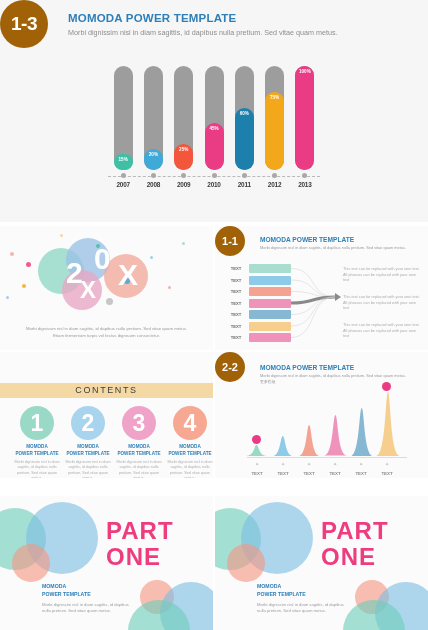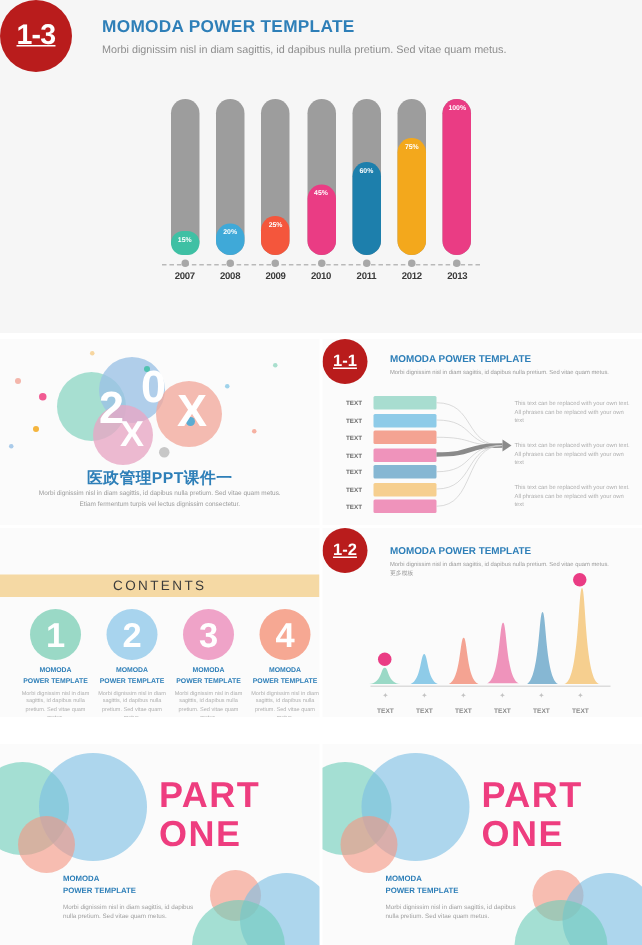--- a/index.html
+++ b/index.html
@@ -5,22 +5,22 @@
   html,body{margin:0;padding:0;background:#ffffff;}
   body{width:428px;height:630px;overflow:hidden;
        font-family:"Liberation Sans","DejaVu Sans",sans-serif;}
   .page{position:relative;width:428px;height:630px;background:#ffffff;}
 
   
   .slide{position:absolute;background:#f7f7f7;overflow:hidden;}
 
   
   #slide1{left:0;top:0;width:428px;height:222px;background:#f6f6f6;}
-  .badge{border-radius:50%;background:#b91c1c;color:#fff;display:flex;
-         align-items:center;justify-content:center;font-weight:bold;text-decoration:underline;}
+  .badge{border-radius:50%;background:#a16207;color:#fff;display:flex;
+         align-items:center;justify-content:center;font-weight:bold;}
   #s1-badge{left:12px;top:8px;width:48px;height:48px;font-size:19px;letter-spacing:-.5px;}
   #s1-title{position:absolute;left:68px;top:12px;color:#2e7fb8;font-weight:bold;
             font-size:11.5px;letter-spacing:.2px;}
   #s1-sub{position:absolute;left:68px;top:28px;color:#8e8e8e;font-size:7.2px;}
 
   
   #s1-chart{position:absolute;left:108px;top:66px;width:212px;height:104px;}
   .barwrap{position:absolute;bottom:0;width:19px;}
   .bartrack{position:absolute;bottom:0;width:19px;background:#9d9d9d;
             border-radius:9.5px;}
@@ -180,21 +180,20 @@
         <div class="dot" style="left: 150px; top: 30px; width: 3px; height: 3px; background: rgb(142, 203, 232); opacity: 0.85;"></div>
         <div class="dot" style="left: 168px; top: 60px; width: 3px; height: 3px; background: rgb(244, 163, 146); opacity: 0.85;"></div>
         <div class="dot" style="left: 6px; top: 70px; width: 3px; height: 3px; background: rgb(155, 194, 230); opacity: 0.85;"></div>
         <div class="dot" style="left: 182px; top: 16px; width: 3px; height: 3px; background: rgb(154, 217, 198); opacity: 0.85;"></div>
         <div class="dot" style="left: 60px; top: 8px; width: 3px; height: 3px; background: rgb(246, 207, 143); opacity: 0.85;"></div>
         <div class="bignum" style="left: 66px; top: 32px; font-size: 30px;">2</div>
         <div class="bignum" style="left: 94px; top: 18px; font-size: 30px;">0</div>
         <div class="bignum" style="left: 80px; top: 52px; font-size: 24px;">X</div>
         <div class="bignum" style="left: 118px; top: 34px; font-size: 30px;">X</div>
       </div>
-    <div id="s2-cn">医政管理PPT课件一</div>
     <div id="s2-l1">Morbi dignissim nisl in diam sagittis, id dapibus nulla pretium. Sed vitae quam metus.</div>
     <div id="s2-l2">Etiam fermentum turpis vel lectus dignissim consectetur.</div>
   </div>
 
   <div class="slide" id="slide3">
     <div class="badge" id="s3-badge">1-1</div>
     <div id="s3-title">MOMODA POWER TEMPLATE</div>
     <div id="s3-sub">Morbi dignissim nisl in diam sagittis, id dapibus nulla pretium. Sed vitae quam metus.</div>
     <div id="s3-rows">
         <div class="s3row" style="top: 38px;">
@@ -268,21 +267,21 @@
         <div class="numcirc" style="left: 173px; background: rgb(246, 168, 147);">4</div>
         <div class="numcol" style="left: 165px;">
           <div class="t1">MOMODA</div>
           <div class="t1">POWER TEMPLATE</div>
           <div class="t2">Morbi dignissim nisl in diam sagittis, id dapibus nulla pretium. Sed vitae quam metus.</div>
         </div>
       </div>
   </div>
 
   <div class="slide" id="slide5">
-    <div class="badge" id="s5-badge">1-2</div>
+    <div class="badge" id="s5-badge">2-2</div>
     <div id="s5-title">MOMODA POWER TEMPLATE</div>
     <div id="s5-sub">Morbi dignissim nisl in diam sagittis, id dapibus nulla pretium. Sed vitae quam metus.</div>
     <div id="s5-sub2">更多模板</div>
     <div id="s5-peaks">
         <svg width="21" height="10.92" style="position: absolute; left: 31px; bottom: 22px;">
           <path d="M0,10.92 C8.5,10.92 7.9,0 10.5,0 C13.1,0 12.5,10.92 21,10.92 Z" fill="#9ad9c6"></path>
         </svg>
         <div class="peakdot" style="left: 36.5px; bottom: 33.92px; background: rgb(234, 60, 132);"></div>
         <div class="pstar" style="left: 34px;">✦</div>
         <div class="ptxt" style="left: 32px;">TEXT</div>

